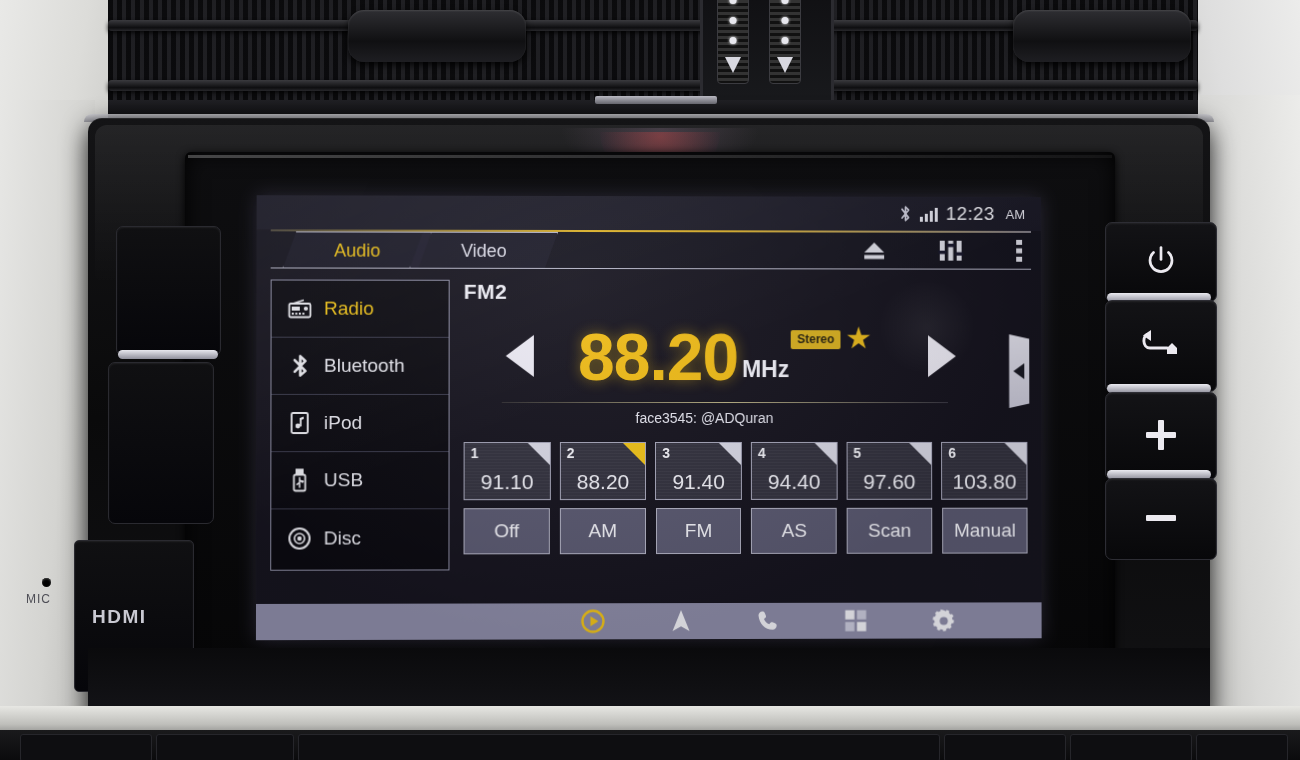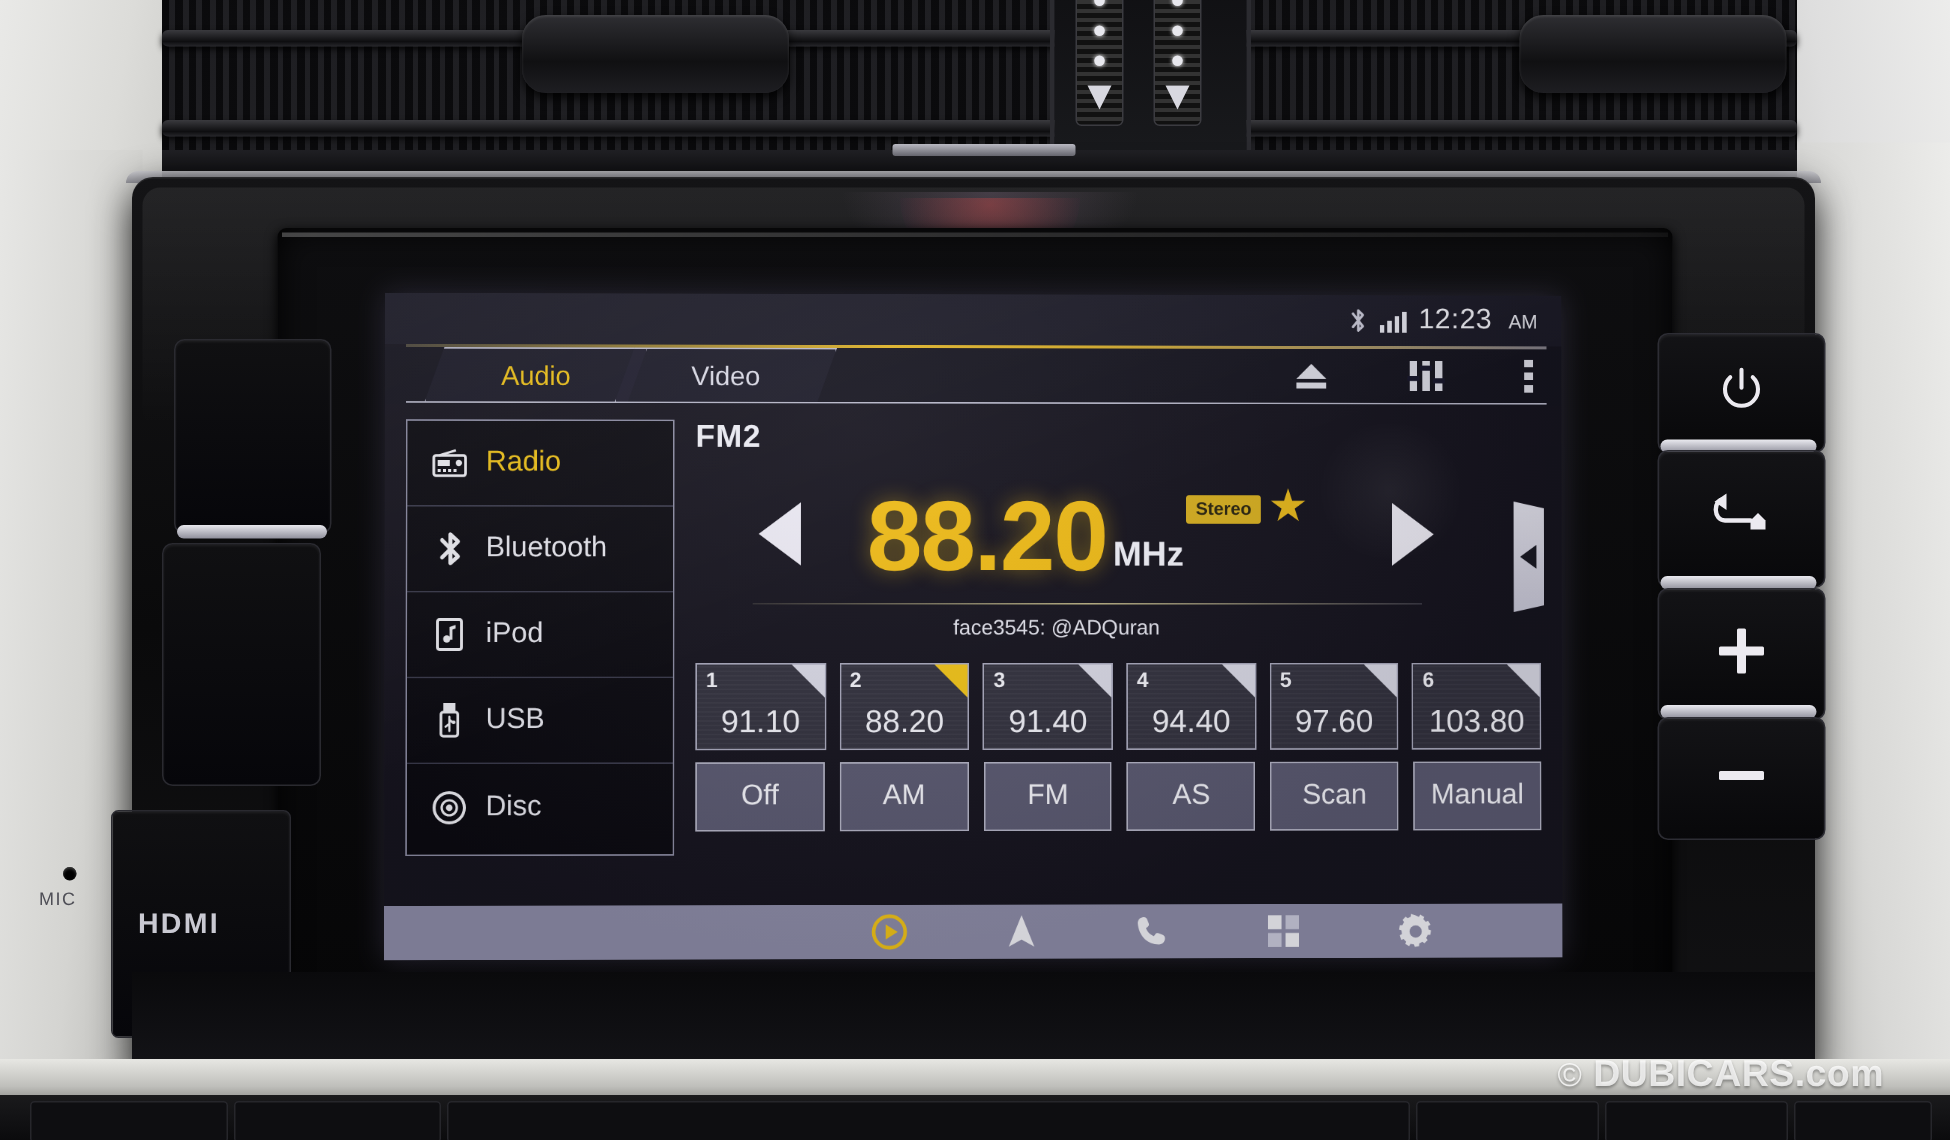--- a/index.html
+++ b/index.html
@@ -538,18 +538,14 @@
 
   <div class="lower-chrome"></div>
   <div class="lower-black"></div>
   <div class="keyblock" style="left:20px;width:130px;"></div>
   <div class="keyblock" style="left:156px;width:136px;"></div>
   <div class="keyblock" style="left:298px;width:640px;"></div>
   <div class="keyblock" style="left:944px;width:120px;"></div>
   <div class="keyblock" style="left:1070px;width:120px;"></div>
   <div class="keyblock" style="left:1196px;width:90px;"></div>
 
-  <div class="watermark">
-    <span class="c">©</span>
-    <span>DUBICARS.com</span>
-  </div>
 
 </div>
 
 </body></html>

